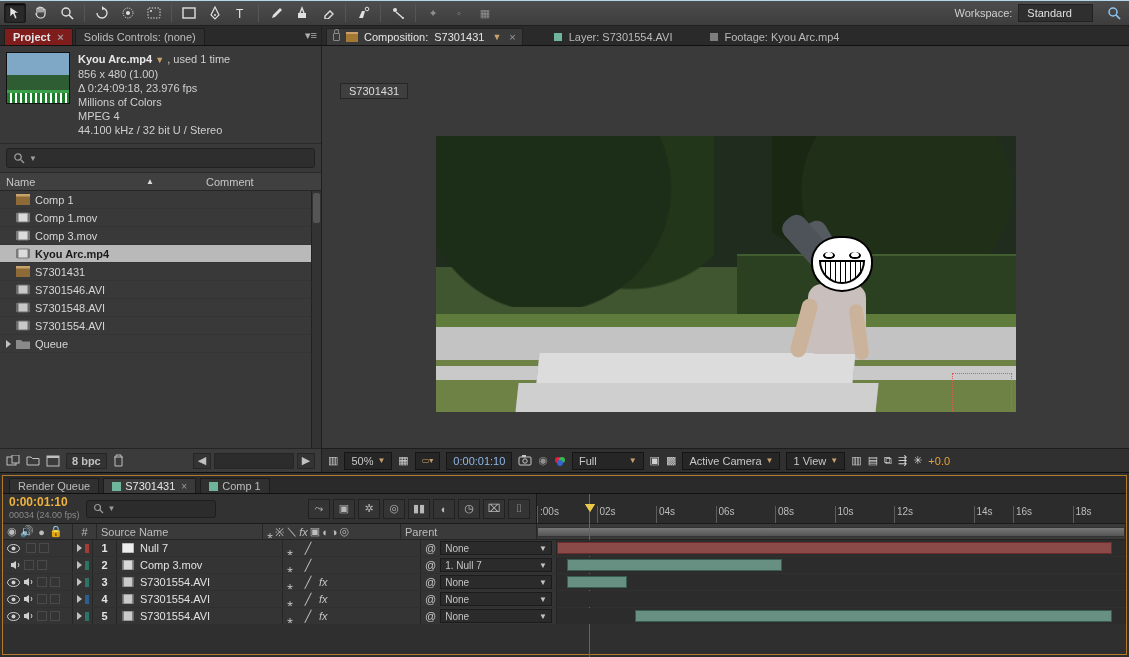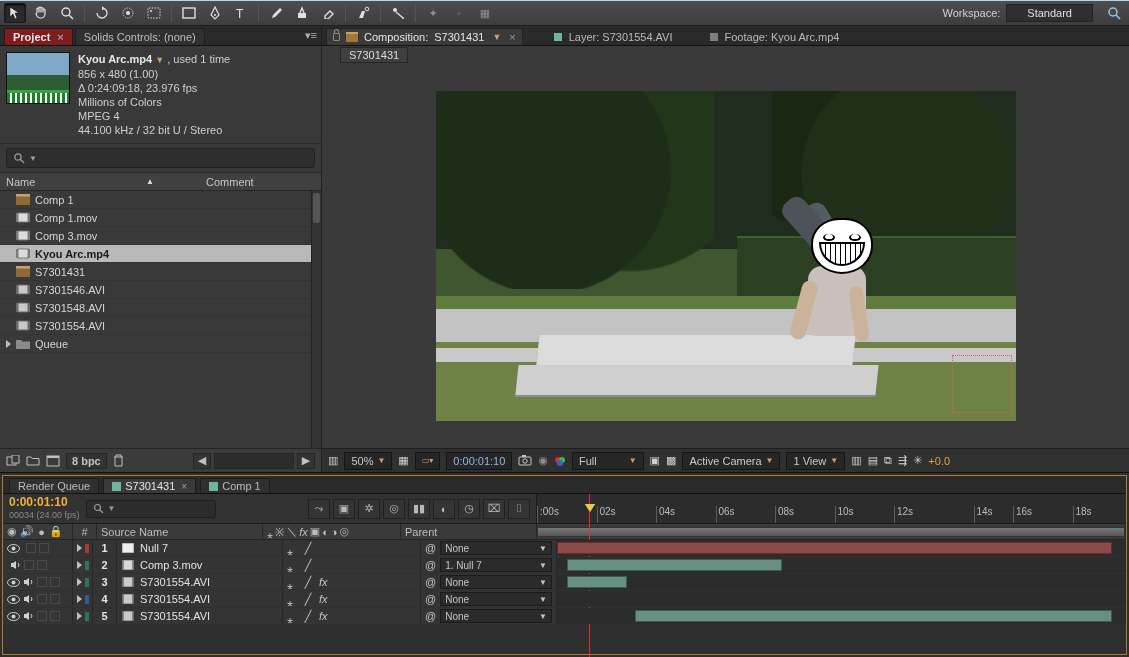--- a/index.html
+++ b/index.html
@@ -14,21 +14,21 @@
 .tool-btn {
   width: 22px; height: 20px; display: flex; align-items: center; justify-content: center;
   border: 1px solid transparent; border-radius: 2px; color: #d0d0d0; cursor: pointer;
 }
 .tool-btn.sel { background: #2a2a2a; border-color: #1a1a1a; box-shadow: inset 0 1px 2px #000; }
 .tool-sep { width: 1px; height: 18px; background: #2a2a2a; border-right: 1px solid #555; margin: 0 2px; }
 .workspace-box {
   margin-left: auto; display: flex; align-items: center; gap: 6px; color: #cfcfcf;
 }
 .workspace-dd {
-  background: #2f2f2f; border: 1px solid #222; color: #e0e0e0; padding: 2px 20px 2px 20px;
+  background: #2f2f2f; border: 1px solid #222; color: #e0e0e0; padding: 2px 20px 2px 8px;
   font-size: 11px; position: relative;
 }
 .search-icon {
   width: 22px; height: 22px; display: flex; align-items: center; justify-content: center;
   color: #9fd4ff; margin-left: 4px;
 }
 
 
 .middle {
   height: 446px; display: flex; background: #2f2f2f;
@@ -93,21 +93,21 @@
 .proj-bottom {
   height: 24px; background: #3b3b3b; border-top: 1px solid #242424; display: flex;
   align-items: center; gap: 6px; padding: 0 6px; color: #c0c0c0;
 }
 .proj-bottom .bpc { padding: 1px 5px; border: 1px solid #262626; background: #333; font-weight: bold; }
 .proj-bottom .play-ctrl { margin-left: auto; display: flex; gap: 3px; }
 .mini-btn { width: 18px; height: 16px; border: 1px solid #262626; background: #333;
   display: flex; align-items: center; justify-content: center; cursor: pointer; }
 
 
-.panel-right { flex: 1; display: flex; flex-direction: column; background: #3a3a3a; }
+.panel-right { flex: 1; display: flex; flex-direction: column; background: #3a3a3a; gap: 36px; }
 .view-tabs {
   height: 20px; display: flex; align-items: flex-end; border-bottom: 1px solid #111;
   background: #2a2a2a; padding-left: 4px; gap: 24px;
 }
 .view-tab {
   display: flex; align-items: center; gap: 6px; padding: 2px 6px; color: #bababa;
 }
 .view-tab.active { background: #3a3a3a; border: 1px solid #222; border-bottom: none;
   border-radius: 2px 2px 0 0; color: #e5e5e5; }
 .view-tab .sw { width: 10px; height: 10px; background: #6fb59b; border: 1px solid #2a2a2a; }

